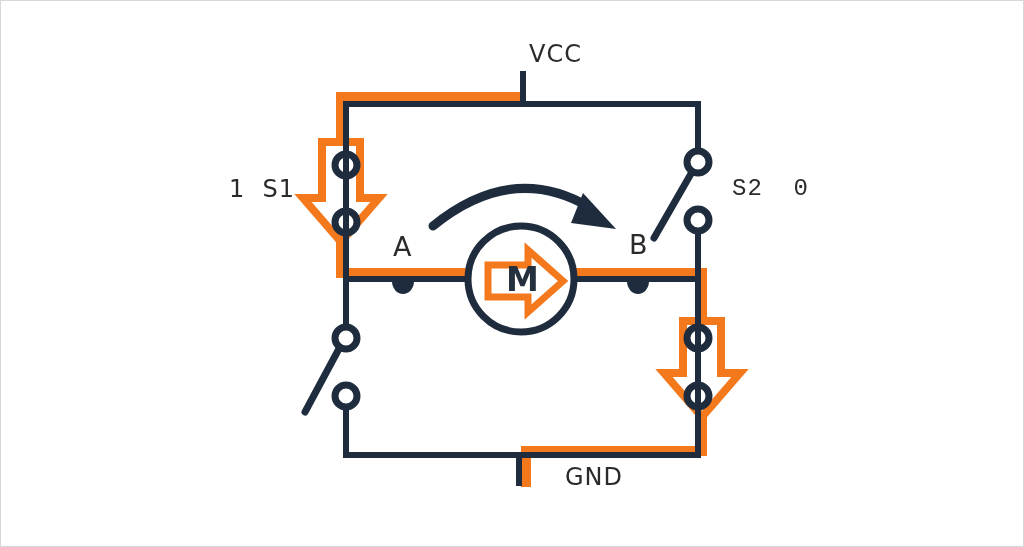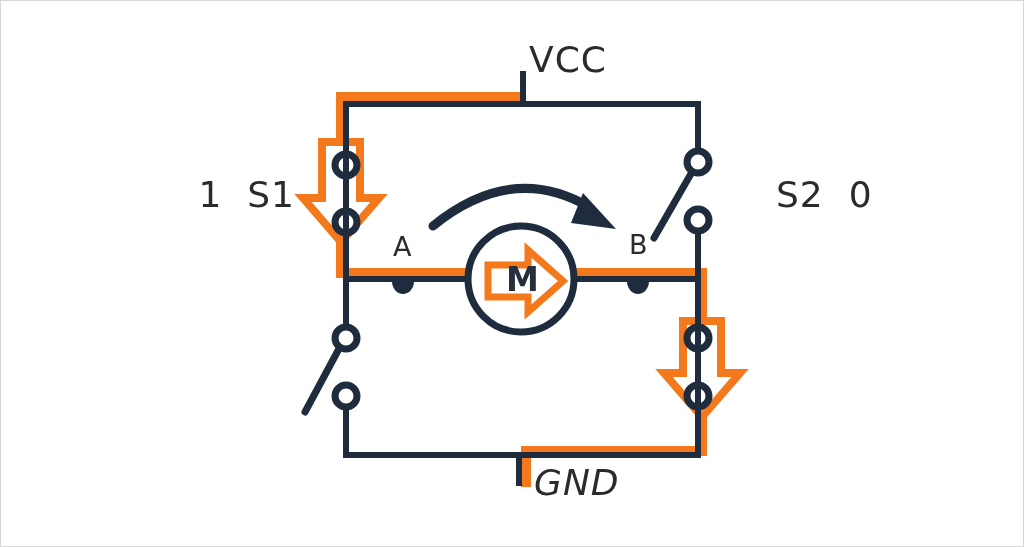--- a/index.html
+++ b/index.html
@@ -8,21 +8,21 @@
     width:1024px;height:547px;
     background:#ffffff;
     box-shadow:inset 0 0 0 1px #d8d8d8;
     overflow:hidden;
     font-family:"DejaVu Sans", "Liberation Sans", sans-serif;
   }
   #circuit-svg{position:absolute;left:0;top:0;}
   .lbl{
     position:absolute;
     color:#2b2b2b;
-    font-size:36px;
+    font-size:24px;
     line-height:1;
     white-space:pre;
     letter-spacing:1px;
     user-select:none;
   }
   .lbl-small{font-size:27px;letter-spacing:0;}
   .lbl-right{text-align:right;}
   #motor-letter{
     position:absolute;
     left:506px;top:263px;
@@ -78,22 +78,22 @@
 
     <g>
       <path d="M683,321 L721,321 L721,373 L740,373 L702,417 L664,373 L683,373 Z" fill="#ffffff" stroke="#F4791D" stroke-width="8" stroke-linejoin="miter"></path>
       <circle cx="698" cy="338" r="11" fill="#ffffff" stroke="#1E2C3E" stroke-width="7"></circle>
       <circle cx="698" cy="396" r="11" fill="#ffffff" stroke="#1E2C3E" stroke-width="7"></circle>
       <line x1="698" y1="315" x2="698" y2="424" stroke="#1E2C3E" stroke-width="6"></line>
     </g>
   </svg>
 
   <div class="lbl" style="left:529px;top:42px;">VCC</div>
-  <div class="lbl" style="left:534px;top:465px;font-style:italic;">GND</div>
+  <div class="lbl" style="left:565px;top:465px;">GND</div>
 
   <div class="lbl lbl-right" style="left:180px;top:177px;width:115px;">1  S1</div>
-  <div class="lbl" style="left:776px;top:177px;">S2  0</div>
+  <div class="lbl" style="left:732px;top:177px;font-family:Liberation Mono, monospace;">S2  0</div>
 
   <div class="lbl lbl-small" style="left:393px;top:233px;">A</div>
   <div class="lbl lbl-small" style="left:629px;top:231px;">B</div>
 
   <div id="motor-letter">M</div>
 </div>
 
 </body></html>

